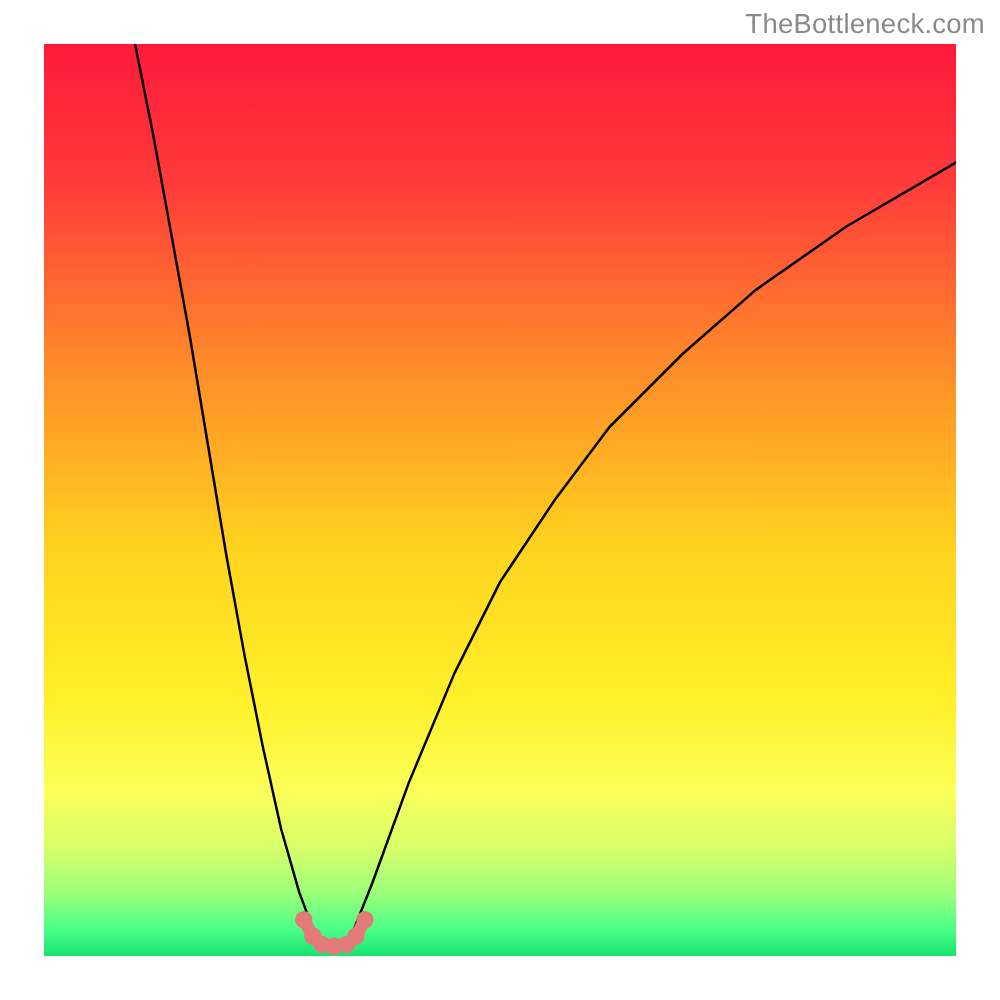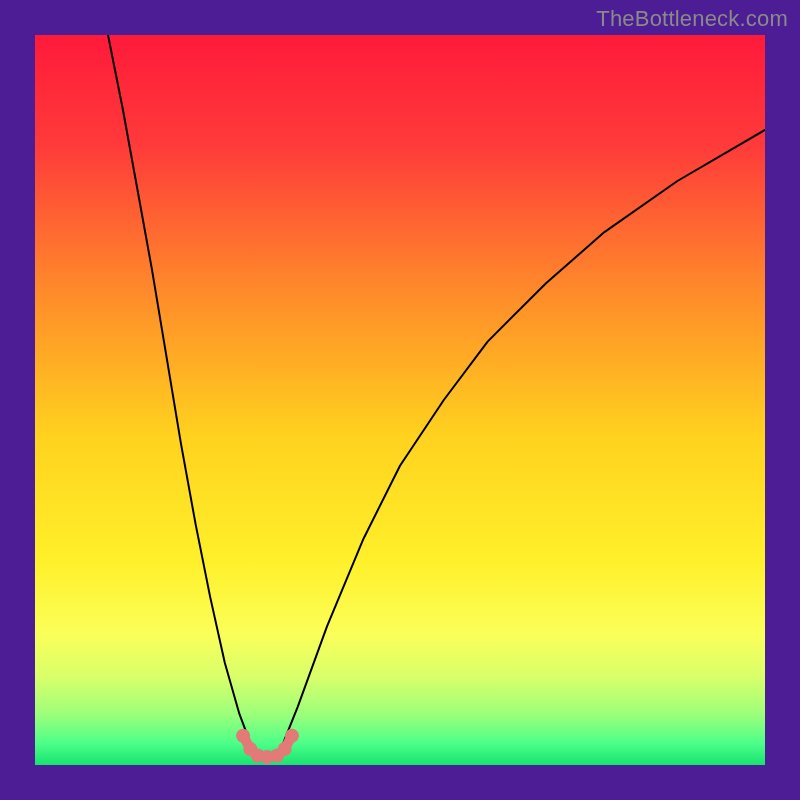--- a/index.html
+++ b/index.html
@@ -9,21 +9,21 @@
     height: 800px;
     background: #000;
     overflow: hidden;
   }
   .frame {
     position: absolute;
     left: 0;
     top: 0;
     width: 800px;
     height: 800px;
-    background: #4c1d95;
+    background: #ffffff;
   }
   .plot {
     position: absolute;
     left: 35px;
     top: 35px;
     width: 730px;
     height: 730px;
     overflow: hidden;
   }
   .bg {

